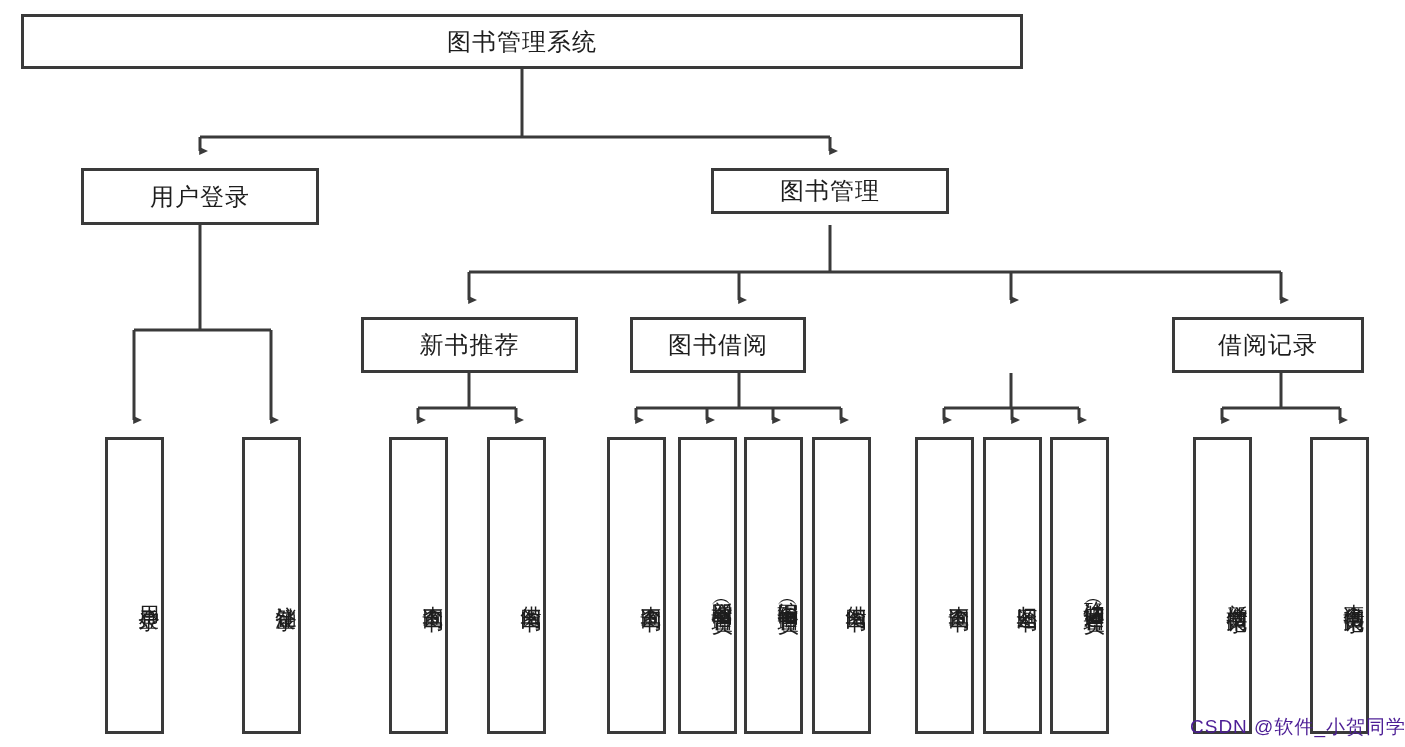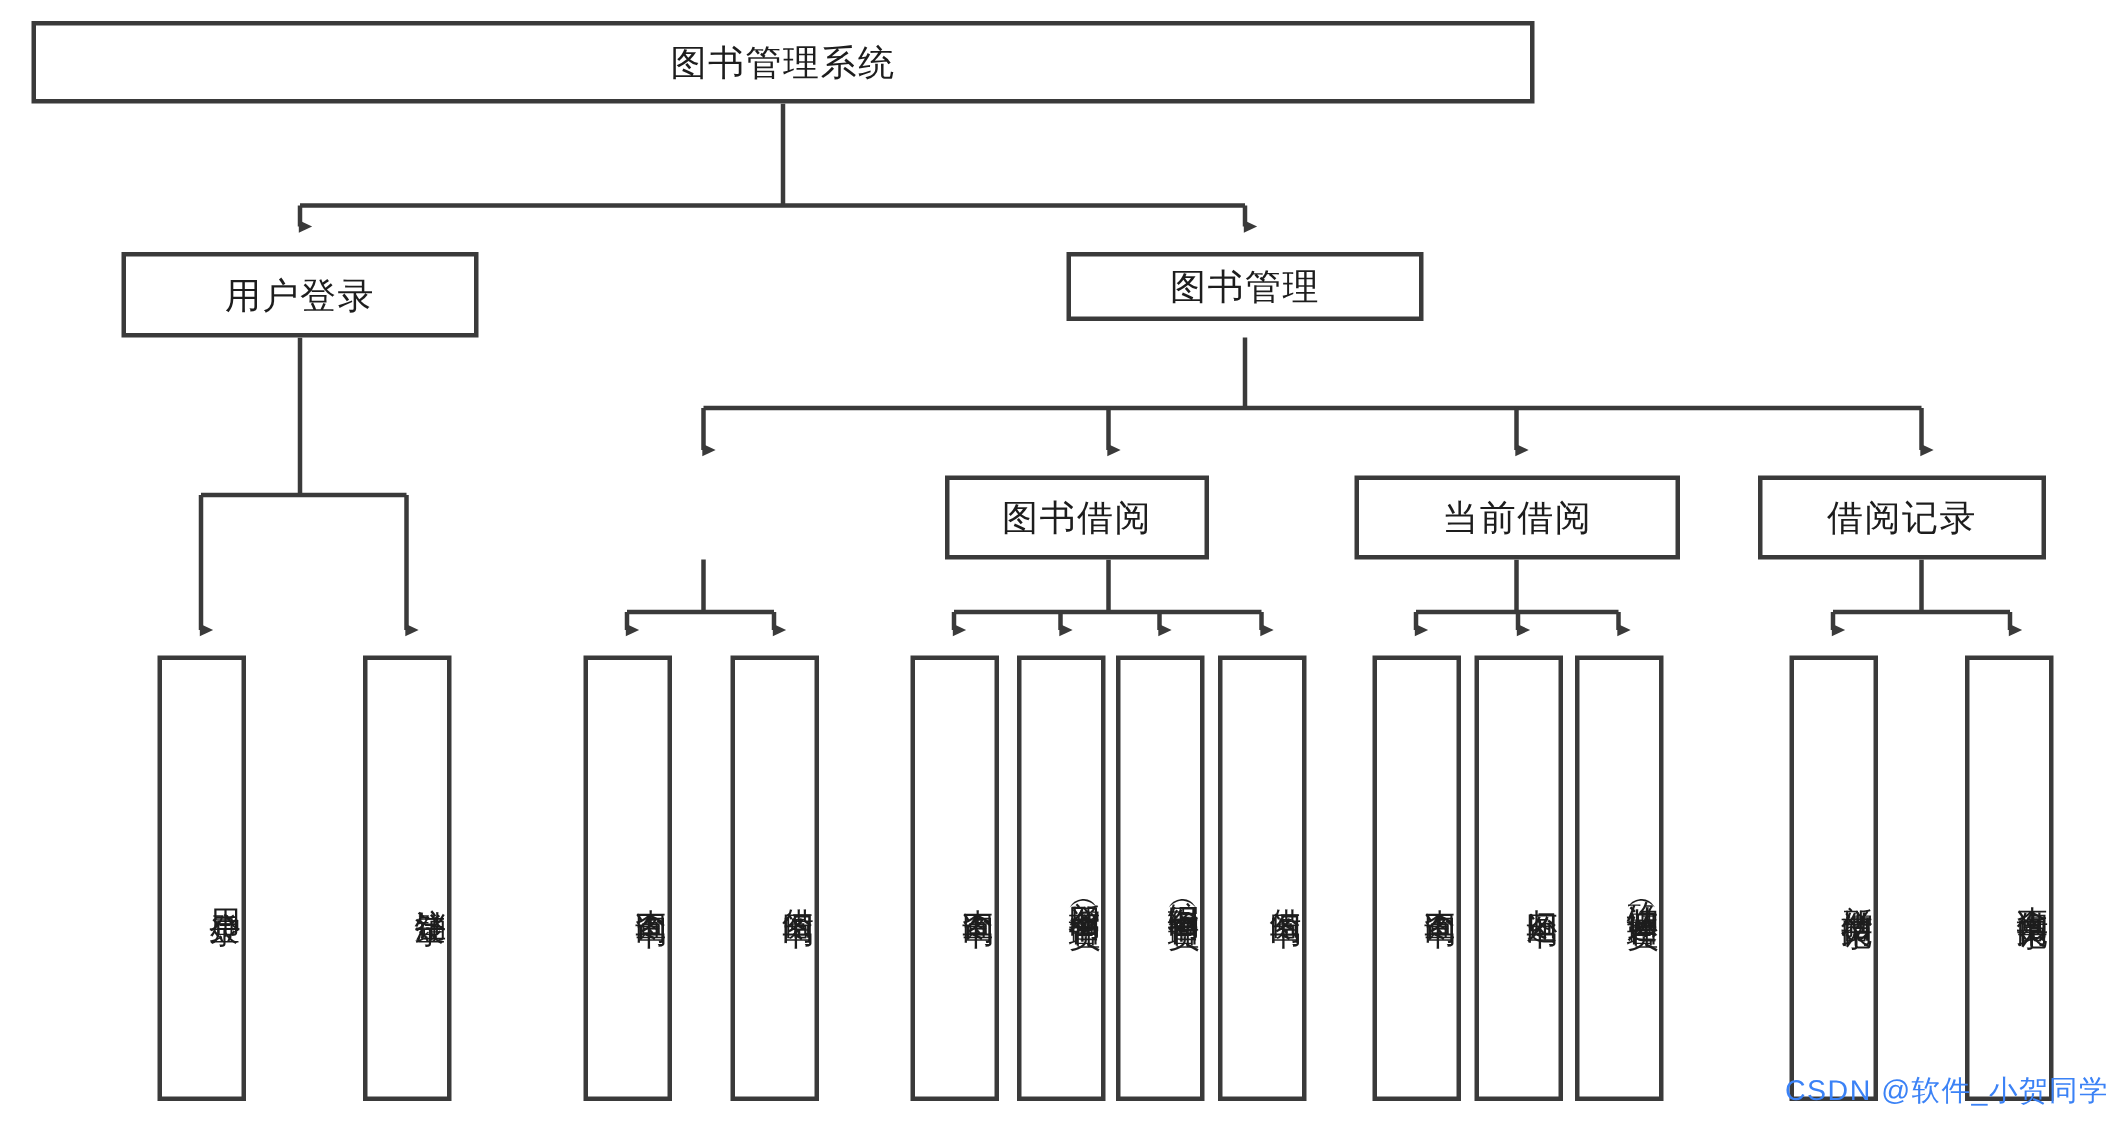--- a/index.html
+++ b/index.html
@@ -48,21 +48,21 @@
     letter-spacing: 2px;
   }
   .node.vert .vlabel {
     writing-mode: vertical-rl;
     text-orientation: upright;
     white-space: nowrap;
   }
   .watermark {
     position: absolute;
     font-size: 19px;
-    color: #3b82f6;
+    color: #4c1d95;
     letter-spacing: 1px;
     white-space: nowrap;
   }
 </style>
 </head>
 <body>
 
 <div id="canvas">
 
   <svg id="wires" viewBox="0 0 1405 747" xmlns="http://www.w3.org/2000/svg">
@@ -119,25 +119,25 @@
     <span>图书管理系统</span>
   </div>
 
   <div class="node horiz" id="n-user-login" style="left: 81px; top: 168px; width: 238px; height: 57px;">
     <span>用户登录</span>
   </div>
   <div class="node horiz" id="n-book-mgmt" style="left: 711px; top: 168px; width: 238px; height: 46px;">
     <span>图书管理</span>
   </div>
 
+  <div class="node horiz" id="n-new-book-rec" style="left: 361px; top: 317px; width: 217px; height: 56px;">
+    <span>新书推荐</span>
+  </div>
   <div class="node horiz" id="n-book-borrow" style="left: 630px; top: 317px; width: 176px; height: 56px;">
     <span>图书借阅</span>
-  </div>
-  <div class="node horiz" id="n-current-borrow" style="left: 903px; top: 317px; width: 217px; height: 56px;">
-    <span>当前借阅</span>
   </div>
   <div class="node horiz" id="n-borrow-record" style="left: 1172px; top: 317px; width: 192px; height: 56px;">
     <span>借阅记录</span>
   </div>
 
   <div id="leaf-host">
       <div class="node vert" style="left: 105px; top: 437px; width: 59px; height: 297px;">
         <span class="vlabel">用户登录</span>
       </div>
       <div class="node vert" style="left: 242px; top: 437px; width: 59px; height: 297px;">

